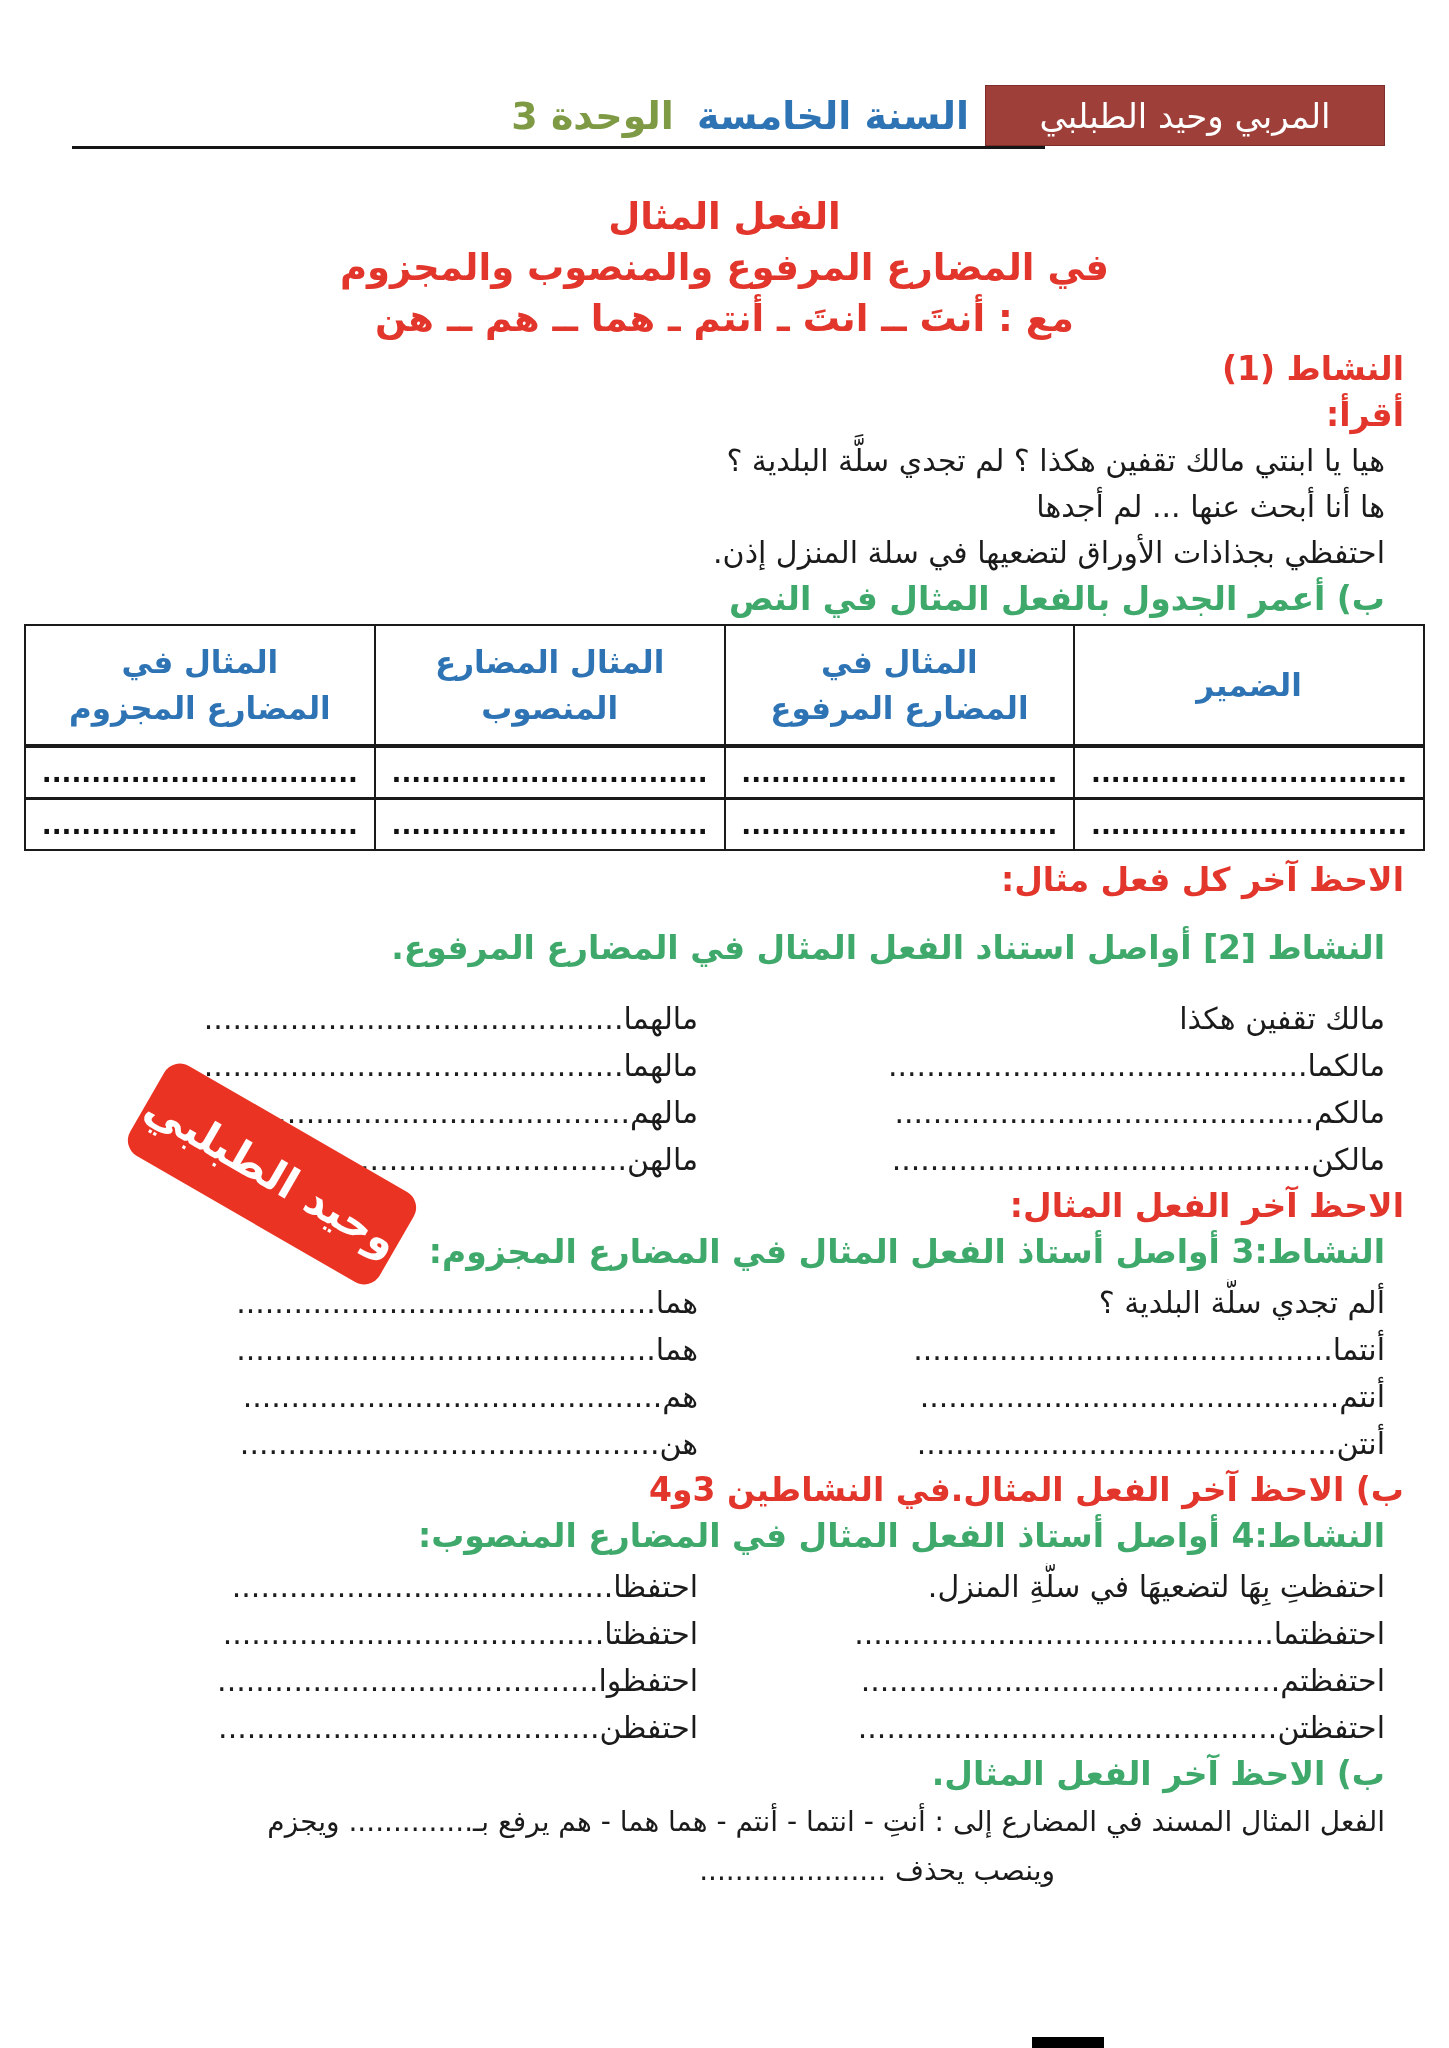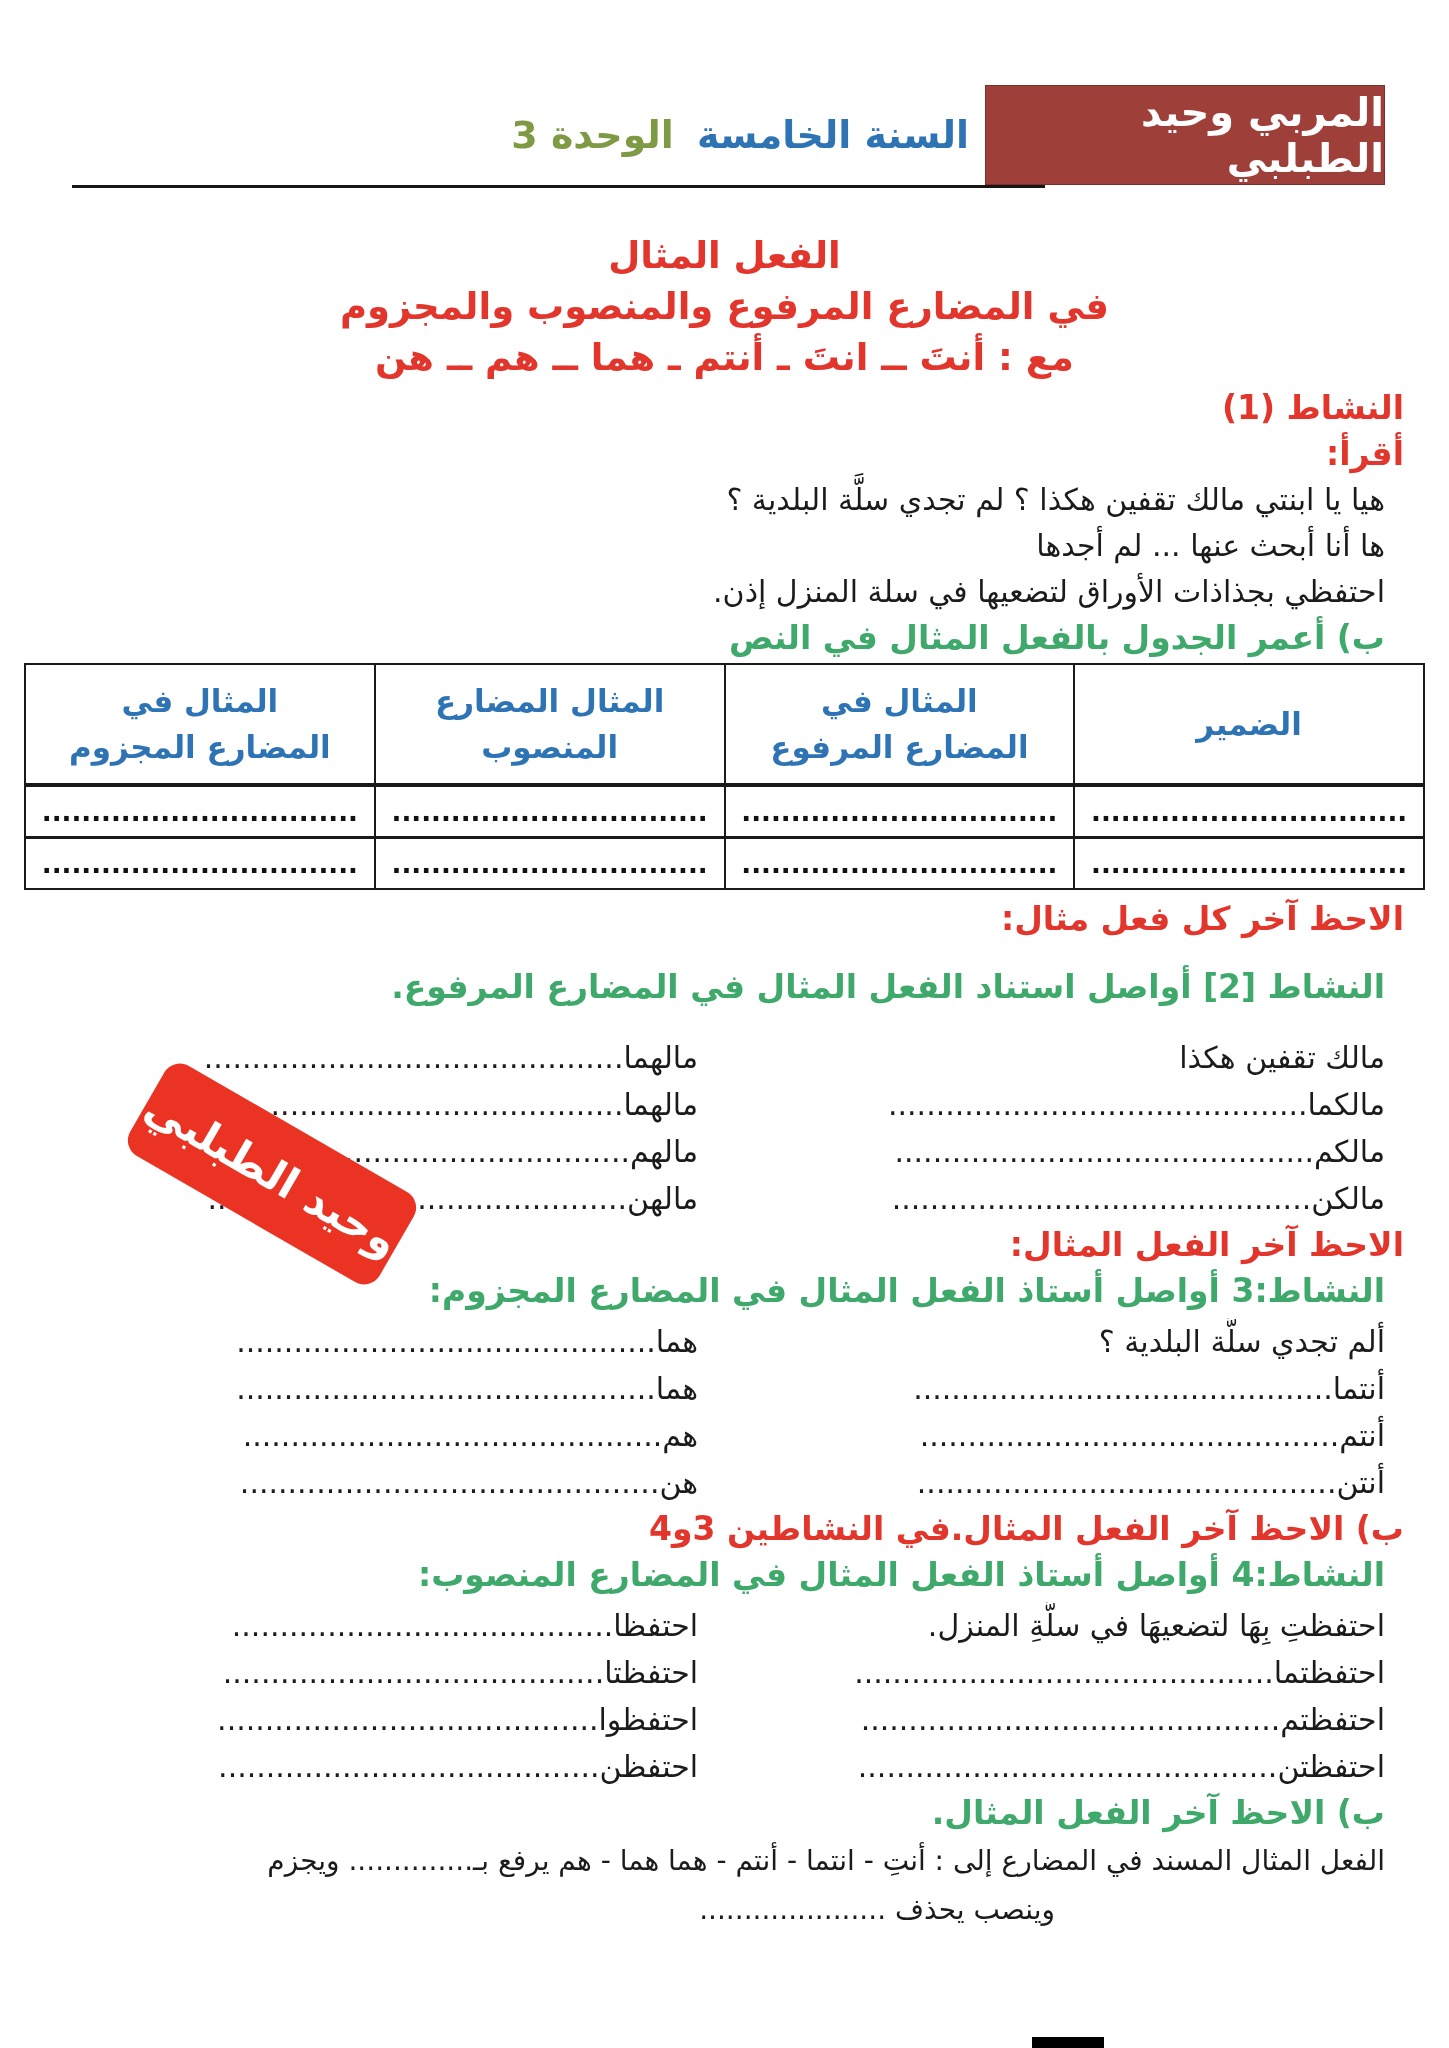--- a/index.html
+++ b/index.html
@@ -8,23 +8,23 @@
     width:1449px;height:2048px;
     background:#fff;
     overflow:hidden;
     direction:rtl;
     color:var(--ink,#1b1b1b);
     font-family:"DejaVu Sans", sans-serif;
   }
   
   .header{display:flex;align-items:center;padding-top:85px;}
   .badge{
-    margin-right:64px;width:400px;height:100px;
+    margin-right:64px;width:400px;height:61px;
     background:var(--maroon,#9e3f39);
-    color:#fff;font-size:40px;font-weight:bold;
+    color:#fff;font-size:34px;font-weight:normal;
     display:flex;align-items:center;justify-content:center;
     border:1px solid #7c2f2a;box-sizing:border-box;
   }
   .grade-line{font-size:38px;font-weight:bold;margin-right:16px;white-space:nowrap;}
   .grade{color:var(--blue,#2e74b5);}
   .unit{color:var(--olive,#7e9a44);margin-right:10px;text-align:right;}
   .rule{border-top:3px solid #161616;margin:0 404px 0 72px;height:0;}
   
   .title{margin-top:42px;text-align:center;color:var(--red,#e2352b);font-weight:bold;font-size:37px;line-height:51px;}
   

